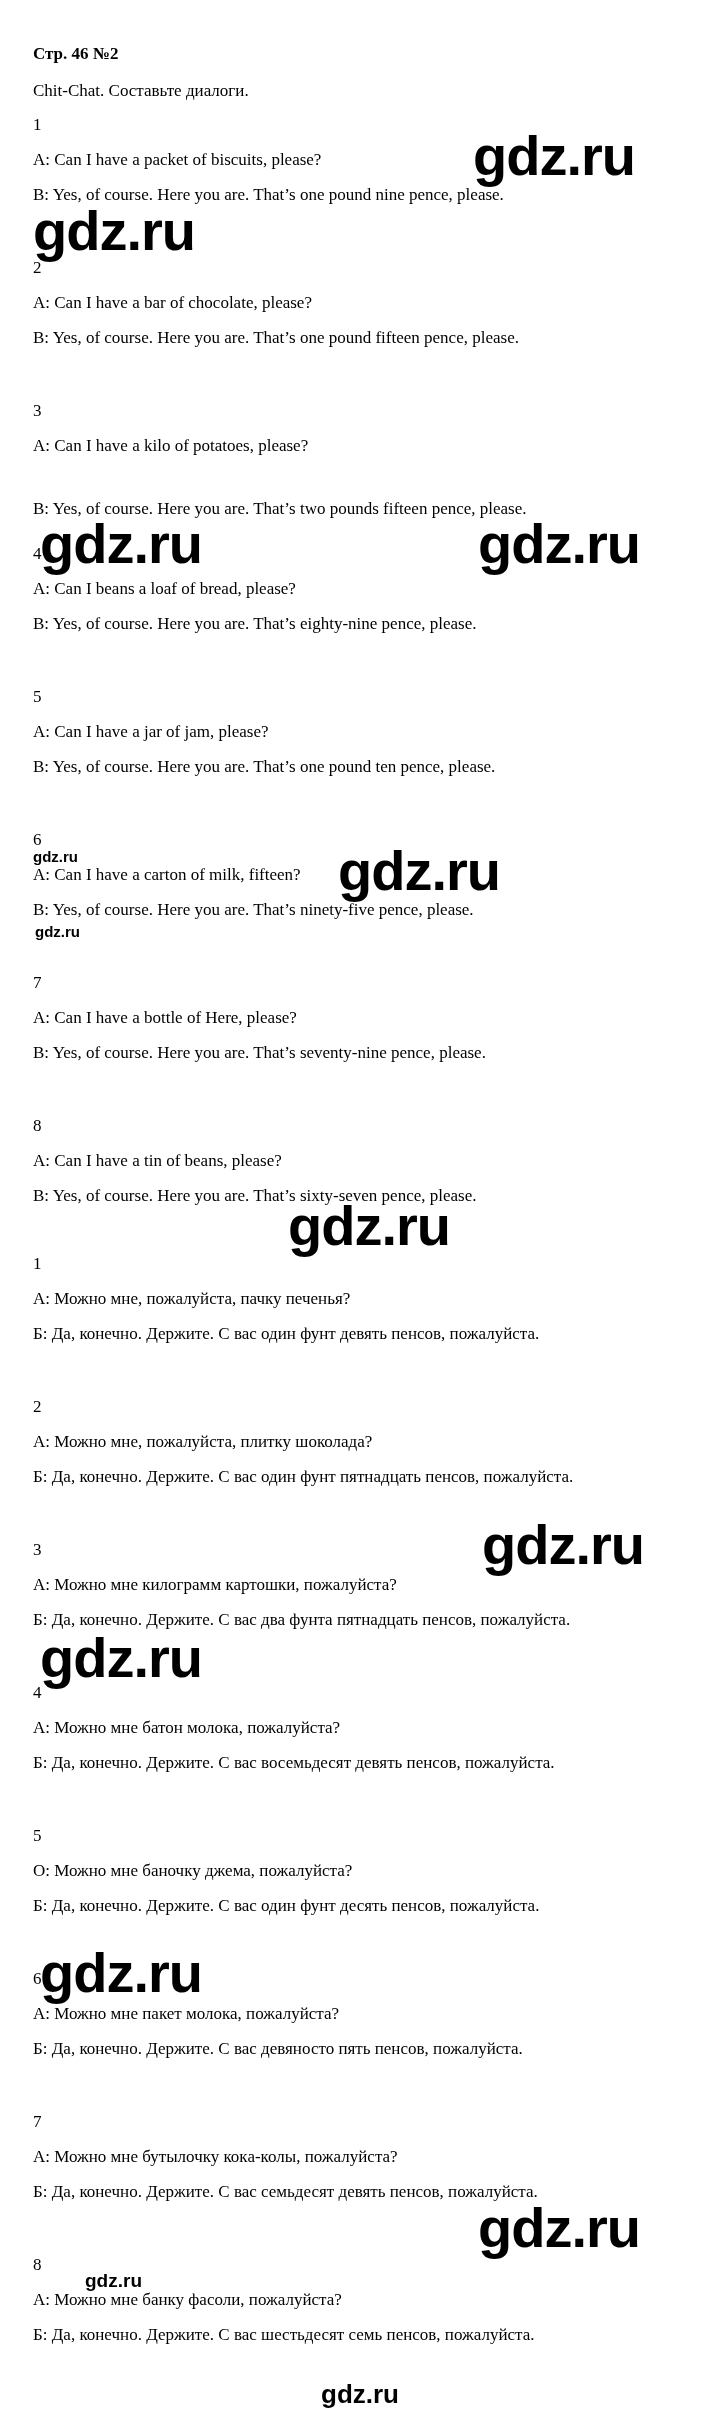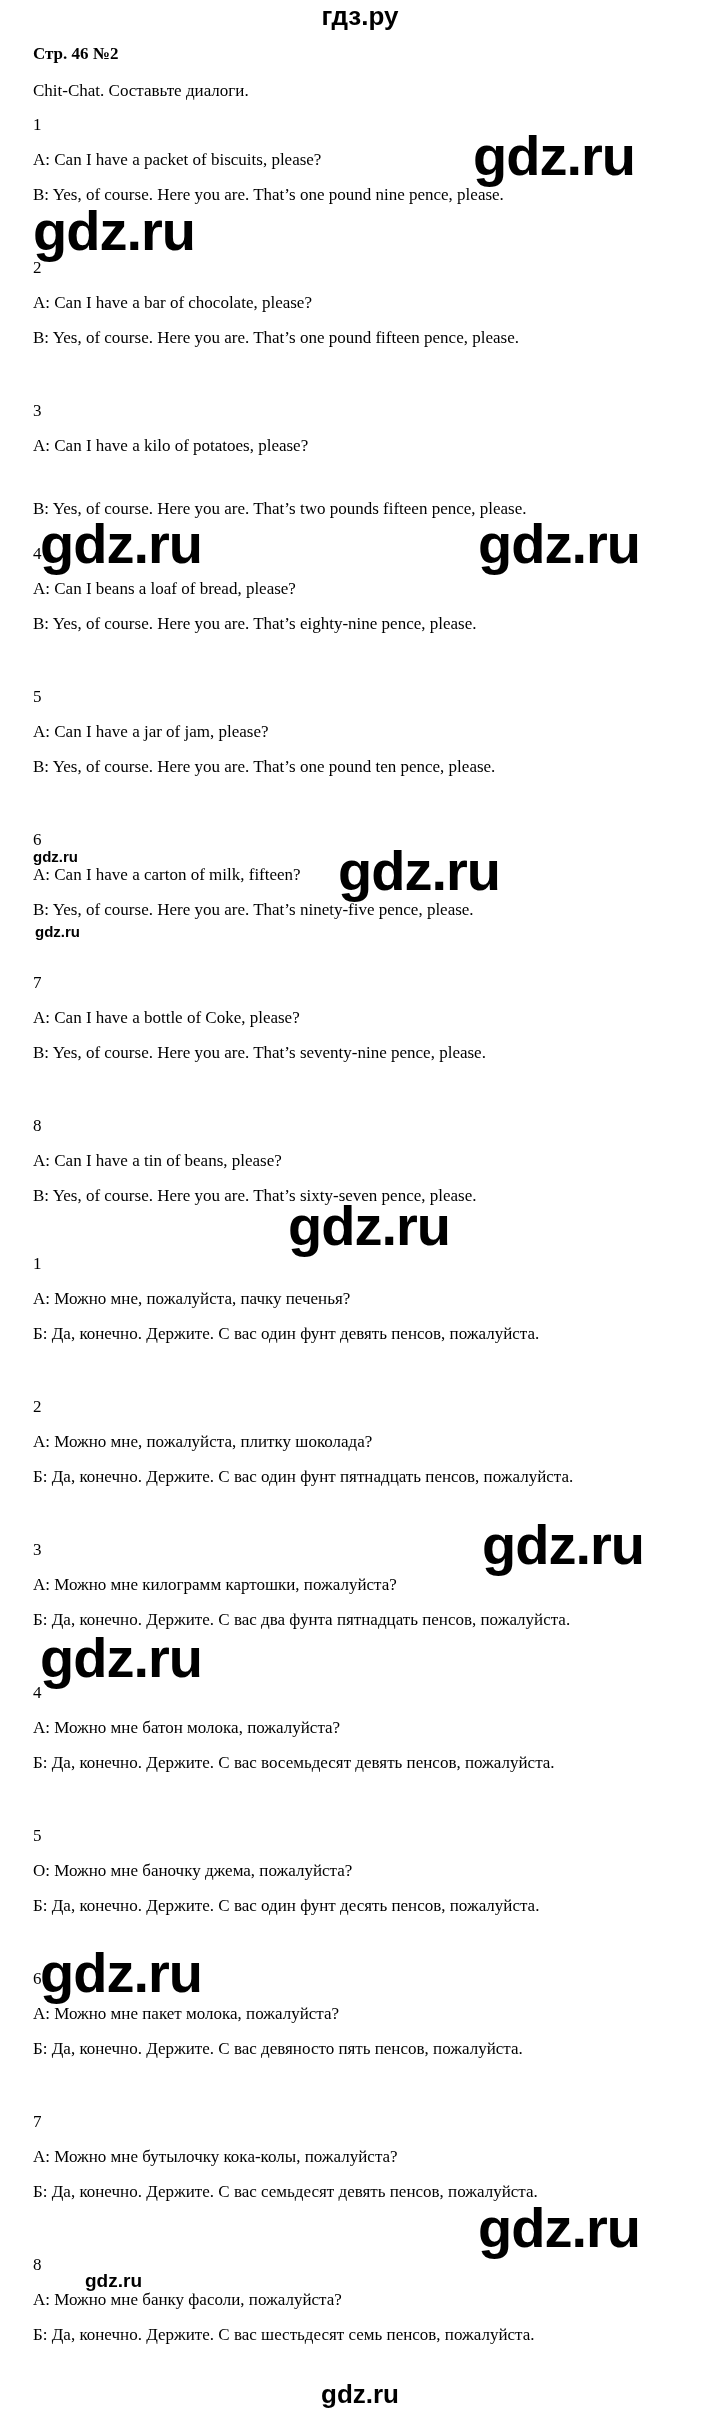--- a/index.html
+++ b/index.html
@@ -66,21 +66,20 @@
     text-align: center;
     font-family: "Liberation Sans", "DejaVu Sans", sans-serif;
     font-weight: bold;
     font-size: 26px;
   }
 </style>
 </head>
 <body>
 
 <div class="page">
-  <div class="site-header">гдз.ру</div>
   <div class="doc-title">Стр. 46 №2</div>
   <div class="task">Chit-Chat. Составьте диалоги.</div>
   <div id="dialogs">
       <div class="line" style="top: 115px;">1</div>
       <div class="line" style="top: 150px;">A: Can I have a packet of biscuits, please?</div>
       <div class="line" style="top: 185px;">B: Yes, of course. Here you are. That’s one pound nine pence, please.</div>
       <div class="line" style="top: 258px;">2</div>
       <div class="line" style="top: 293px;">A: Can I have a bar of chocolate, please?</div>
       <div class="line" style="top: 328px;">B: Yes, of course. Here you are. That’s one pound fifteen pence, please.</div>
       <div class="line" style="top: 401px;">3</div>
@@ -89,21 +88,21 @@
       <div class="line" style="top: 544px;">4</div>
       <div class="line" style="top: 579px;">A: Can I beans a loaf of bread, please?</div>
       <div class="line" style="top: 614px;">B: Yes, of course. Here you are. That’s eighty-nine pence, please.</div>
       <div class="line" style="top: 687px;">5</div>
       <div class="line" style="top: 722px;">A: Can I have a jar of jam, please?</div>
       <div class="line" style="top: 757px;">B: Yes, of course. Here you are. That’s one pound ten pence, please.</div>
       <div class="line" style="top: 830px;">6</div>
       <div class="line" style="top: 865px;">A: Can I have a carton of milk, fifteen?</div>
       <div class="line" style="top: 900px;">B: Yes, of course. Here you are. That’s ninety-five pence, please.</div>
       <div class="line" style="top: 973px;">7</div>
-      <div class="line" style="top: 1008px;">A: Can I have a bottle of Coke, please?</div>
+      <div class="line" style="top: 1008px;">A: Can I have a bottle of Here, please?</div>
       <div class="line" style="top: 1043px;">B: Yes, of course. Here you are. That’s seventy-nine pence, please.</div>
       <div class="line" style="top: 1116px;">8</div>
       <div class="line" style="top: 1151px;">A: Can I have a tin of beans, please?</div>
       <div class="line" style="top: 1186px;">B: Yes, of course. Here you are. That’s sixty-seven pence, please.</div>
       <div class="line" style="top: 1254px;">1</div>
       <div class="line" style="top: 1289px;">А: Можно мне, пожалуйста, пачку печенья?</div>
       <div class="line" style="top: 1324px;">Б: Да, конечно. Держите. С вас один фунт девять пенсов, пожалуйста.</div>
       <div class="line" style="top: 1397px;">2</div>
       <div class="line" style="top: 1432px;">А: Можно мне, пожалуйста, плитку шоколада?</div>
       <div class="line" style="top: 1467px;">Б: Да, конечно. Держите. С вас один фунт пятнадцать пенсов, пожалуйста.</div>

